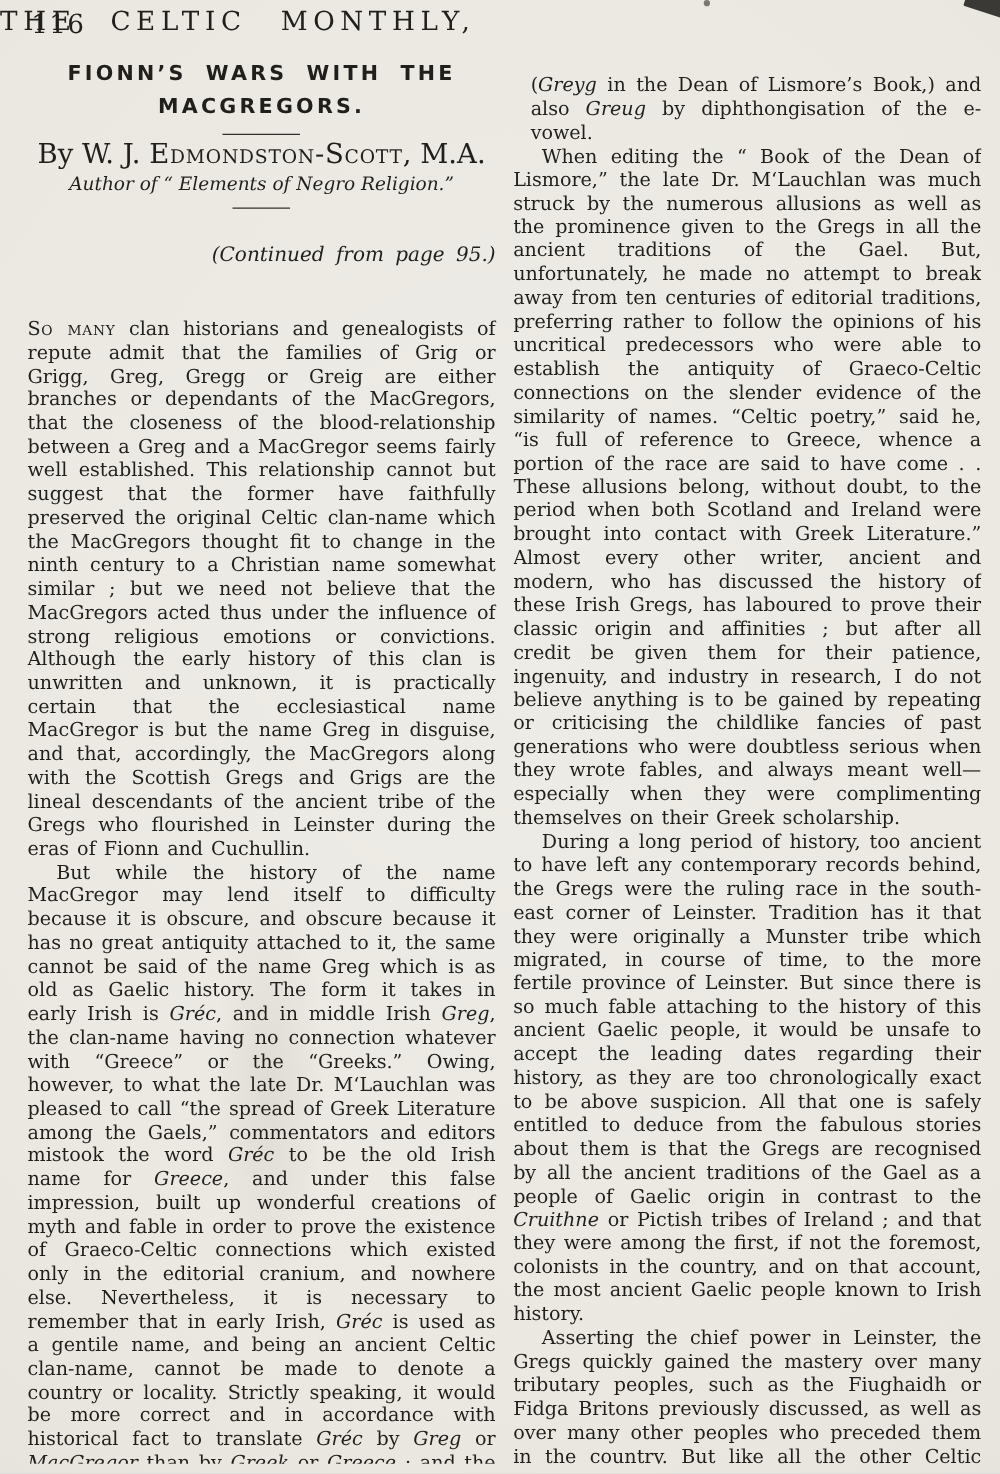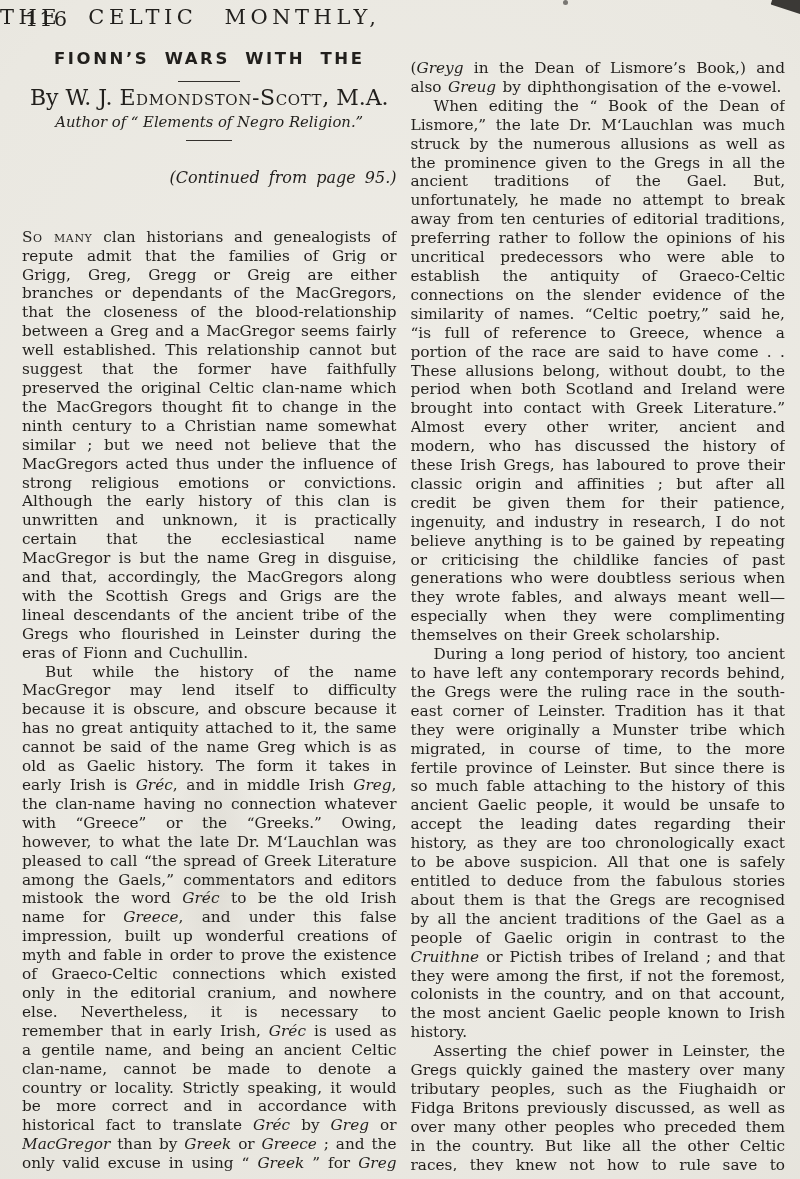--- a/index.html
+++ b/index.html
@@ -30,21 +30,21 @@
   }
   
   .columns {
     position:absolute; top:40px; left:22px; right:15px; bottom:8px;
     display:flex; gap:14px;
   }
   .col { flex:1 1 0; text-align:justify; font-size:15.3px; line-height:18.9px; overflow:hidden; }
   .col p { margin:0; text-indent:1.5em; word-spacing:1.5px; }
   .col-left p.lead { text-indent:0;margin-top:40px; }
   .col-right { padding-top:19px; }
-  .col-right p:first-child { text-indent:0; }
+  .col-right p:first-child { text-indent:0;margin-left:14px; }
   .sc { font-variant:small-caps; letter-spacing:0.6px; }
   
   .article-head { text-align:center; }
   .article-title {
     font-family:"DejaVu Sans","Liberation Sans",sans-serif;
     font-weight:bold; font-size:16.5px; line-height:26px;
     letter-spacing:2.6px; word-spacing:7px;
     margin-top:6px;
   }
   .rule { width:62px; border:none; border-top:1.7px solid #33302c; margin:9px auto 5px; }
@@ -66,20 +66,21 @@
     <span class="page-number">116</span>
     <div class="masthead">THE CELTIC MONTHLY,</div>
   </div>
 
   <div class="columns">
 
     <div class="col col-left">
       <div class="article-head">
         <div class="article-title">
           <div>FIONN’S WARS WITH THE</div>
+          <div>MACGREGORS.</div>
         </div>
         <hr class="rule">
         <div class="byline">By W. J. <span class="sc">Edmondston-Scott</span>, M.A.</div>
         <div class="author-note">Author of “ Elements of Negro Religion.”</div>
         <hr class="rule rule-2">
         <div class="continued">(Continued from page 95.)</div>
       </div>
       <p class="lead"><span class="sc">So many</span> clan historians and genealogists of repute admit that the families of Grig or Grigg, Greg, Gregg or Greig are either branches or dependants of the MacGregors, that the closeness of the blood-relationship between a Greg and a MacGregor seems fairly well established. This relationship cannot but suggest that the former have faithfully preserved the original Celtic clan-name which the MacGregors thought fit to change in the ninth century to a Christian name somewhat similar ; but we need not believe that the MacGregors acted thus under the influence of strong religious emotions or convictions.  Although the early history of this clan is unwritten and unknown, it is practically certain that the ecclesiastical name MacGregor is but the name Greg in disguise, and that, accordingly, the MacGregors along with the Scottish Gregs and Grigs are the lineal descendants of the ancient tribe of the Gregs who flourished in Leinster during the eras of Fionn and Cuchullin.</p>
       <p>But while the history of the name MacGregor may lend itself to difficulty because it is obscure, and obscure because it has no great antiquity attached to it, the same cannot be said of the name Greg which is as old as Gaelic history. The form it takes in early Irish is <i>Gréc</i>, and in middle Irish <i>Greg</i>, the clan-name having no connection whatever with “Greece” or the “Greeks.”  Owing, however, to what the late Dr. M‘Lauchlan was pleased to call “the spread of Greek Literature among the Gaels,” commentators and editors mistook the word <i>Gréc</i> to be the old Irish name for <i>Greece</i>, and under this false impression, built up wonderful creations of myth and fable in order to prove the existence of Graeco-Celtic connections which existed only in the editorial cranium, and nowhere else. Nevertheless, it is necessary to remember that in early Irish, <i>Gréc</i> is used as a gentile name, and being an ancient Celtic clan-name, cannot be made to denote a country or locality.  Strictly speaking, it would be more correct and in accordance with historical fact to translate <i>Gréc</i> by <i>Greg</i> or <i>MacGregor</i> than by <i>Greek</i> or <i>Greece</i> ; and the only valid excuse in using “ <i>Greek</i> ” for <i>Greg</i> is that the former has the custom of centuries in its favour.  In this instance, custom obscures the truth.</p>
 

